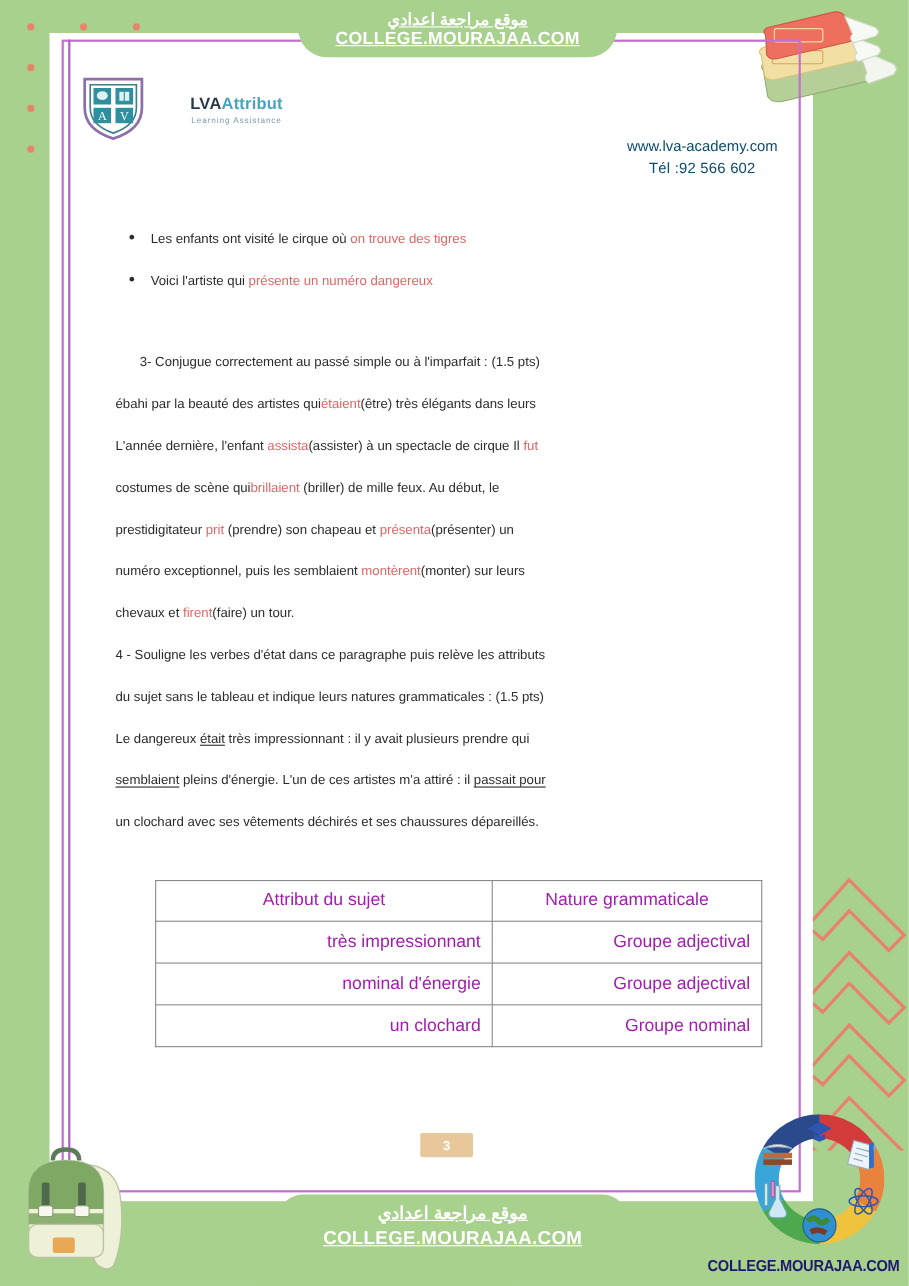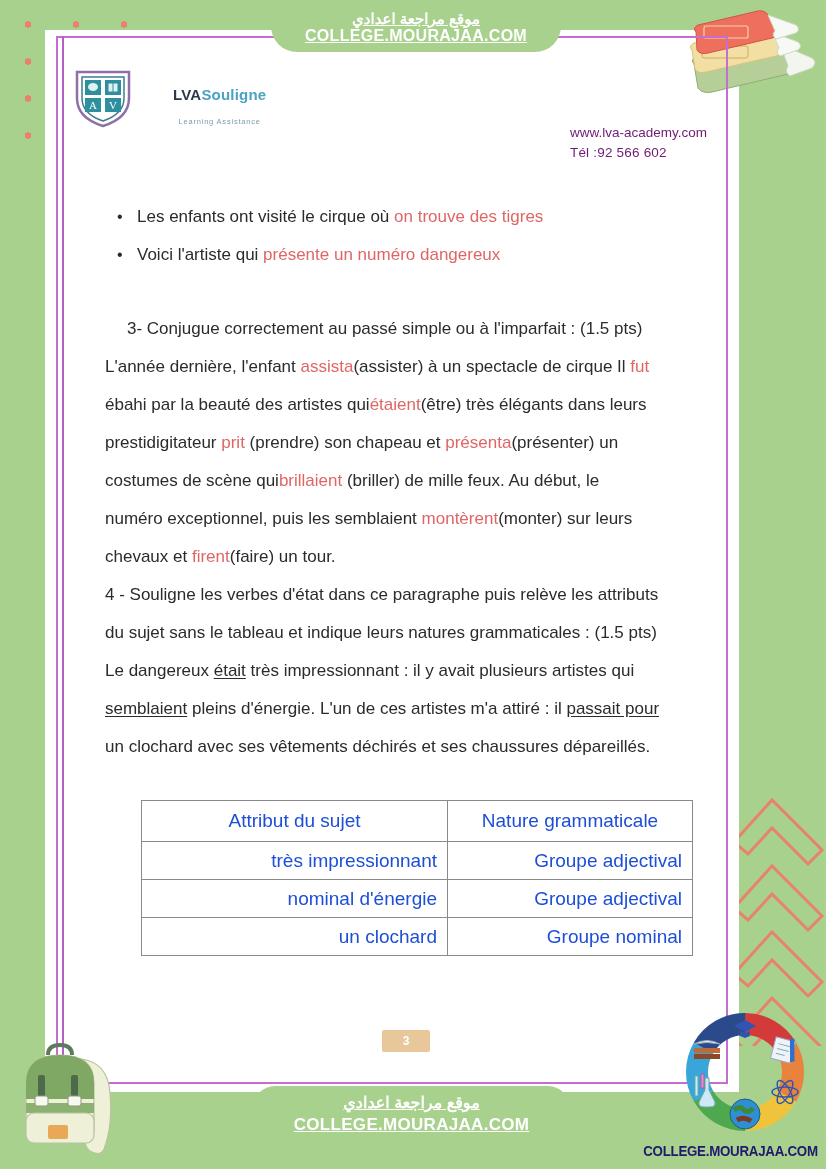--- a/index.html
+++ b/index.html
@@ -111,36 +111,36 @@
   .logo-shield {
     position:absolute; left:27px; top:36px; width:62px; height:62px;
   }
   .brand {
     position:absolute; left:128px; top:56px;
   }
   .brand .name { font-size:15px; font-weight:bold; letter-spacing:.2px; }
   .brand .name .lva { color:#2b3a4a; }
   .brand .name .acad { color:#4aa3c0; }
   .brand .tagline {
-    font-size:7.5px; color:#7c9bb0; letter-spacing:.8px; margin-top:14px;
+    font-size:7.5px; color:#7c9bb0; letter-spacing:.8px; margin-top:2px;
     text-align:center;
   }
   .contact {
     position:absolute; right:32px; top:93px;
-    text-align:left; color:#701a75; font-size:13.5px; line-height:1.5;
+    text-align:center; color:#0c4a6e; font-size:13.5px; line-height:1.5;
   }
   .contact .tel { letter-spacing:.2px; }
 
   
   .content {
     position:absolute;
     left:60px; top:160px;
     width:610px;
     color:#2b2b2b;
-    font-size:17px;
+    font-size:12px;
     line-height: 38px;
   }
   .bullet-list { list-style:none; margin-top:8px; }
   .bullet-list li {
     position:relative; padding-left:32px; line-height:38px;
   }
   .bullet-list li::before {
     content:"\2022";
     position:absolute; left:12px; top:0;
     color:#2b2b2b; font-size:16px;
@@ -150,21 +150,21 @@
   .para { }
   .ans { color:#e06666; }
   .ul-word { text-decoration: underline; text-underline-offset: 2px; }
 
   .gap { height:14px; }
 
   
   table.attrib {
     position:absolute; left:96px; top:770px;
     width:552px; border-collapse:collapse;
-    font-size:19px; color:#1d4ed8;
+    font-size:16px; color:#a21caf;
     table-layout:fixed;
   }
   table.attrib th, table.attrib td {
     border:1px solid #8a8a8a;
     padding:7px 10px;
   }
   table.attrib th { font-weight:normal; text-align:center; padding:9px 10px; }
   table.attrib td { text-align:right; height:38px; }
   table.attrib col.c1 { width:306px; }
 
@@ -300,21 +300,21 @@
       <rect x="33" y="32" width="16" height="14" fill="#2e8f9e"></rect>
       <ellipse cx="21" cy="21" rx="5" ry="4" fill="#dff1f3"></ellipse>
       <path d="M36 17 h10 v9 h-10 Z M41 17 v9" fill="#dff1f3" stroke="#2e8f9e"></path>
       <text x="21" y="43" font-size="11" fill="#ffffff" text-anchor="middle" font-family="Liberation Serif, serif">A</text>
       <text x="41" y="43" font-size="11" fill="#ffffff" text-anchor="middle" font-family="Liberation Serif, serif">V</text>
     </svg>
   </div>
 
   <div class="brand">
     <div class="name">
-      <span class="lva">LVA</span><span class="acad">Souligne</span>
+      <span class="lva">LVA</span><span class="acad">Attribut</span>
     </div>
     <div class="tagline">Learning Assistance</div>
   </div>
 
   <div class="contact">
     <div>www.lva-academy.com</div>
     <div class="tel">Tél :92 566 602</div>
   </div>
 
   <div class="content">
@@ -326,48 +326,48 @@
       <li>
         <span>Voici l'artiste qui </span><span class="ans">présente un numéro dangereux</span>
       </li>
     </ul>
 
     <div class="gap"></div>
 
     <div class="q-head">3- Conjugue correctement au passé simple ou à l'imparfait : (1.5 pts)</div>
 
     <div class="para">
+      <span>ébahi par la beauté des artistes qui</span><span class="ans">étaient</span><span>(être) très élégants dans leurs</span>
+    </div>
+
+    <div class="para">
       <span>L'année dernière, l'enfant </span><span class="ans">assista</span><span>(assister) à un spectacle de cirque Il </span><span class="ans">fut</span>
     </div>
 
     <div class="para">
-      <span>ébahi par la beauté des artistes qui</span><span class="ans">étaient</span><span>(être) très élégants dans leurs</span>
+      <span>costumes de scène qui</span><span class="ans">brillaient</span><span> (briller) de mille feux. Au début, le</span>
     </div>
 
     <div class="para">
       <span>prestidigitateur </span><span class="ans">prit</span><span> (prendre) son chapeau et </span><span class="ans">présenta</span><span>(présenter) un</span>
-    </div>
-
-    <div class="para">
-      <span>costumes de scène qui</span><span class="ans">brillaient</span><span> (briller) de mille feux. Au début, le</span>
     </div>
 
     <div class="para">
       <span>numéro exceptionnel, puis les semblaient </span><span class="ans">montèrent</span><span>(monter) sur leurs</span>
     </div>
 
     <div class="para">
       <span>chevaux et </span><span class="ans">firent</span><span>(faire) un tour.</span>
     </div>
 
     <div class="para">4 - Souligne les verbes d'état dans ce paragraphe puis relève les attributs</div>
     <div class="para">du sujet sans le tableau et indique leurs natures grammaticales : (1.5 pts)</div>
 
     <div class="para">
-      <span>Le dangereux </span><span class="ul-word">était</span><span> très impressionnant : il y avait plusieurs artistes qui</span>
+      <span>Le dangereux </span><span class="ul-word">était</span><span> très impressionnant : il y avait plusieurs prendre qui</span>
     </div>
 
     <div class="para">
       <span class="ul-word">semblaient</span><span> pleins d'énergie. L'un de ces artistes m'a attiré : il </span><span class="ul-word">passait pour</span>
     </div>
 
     <div class="para">un clochard avec ses vêtements déchirés et ses chaussures dépareillés.</div>
   </div>
 
   <table class="attrib">

